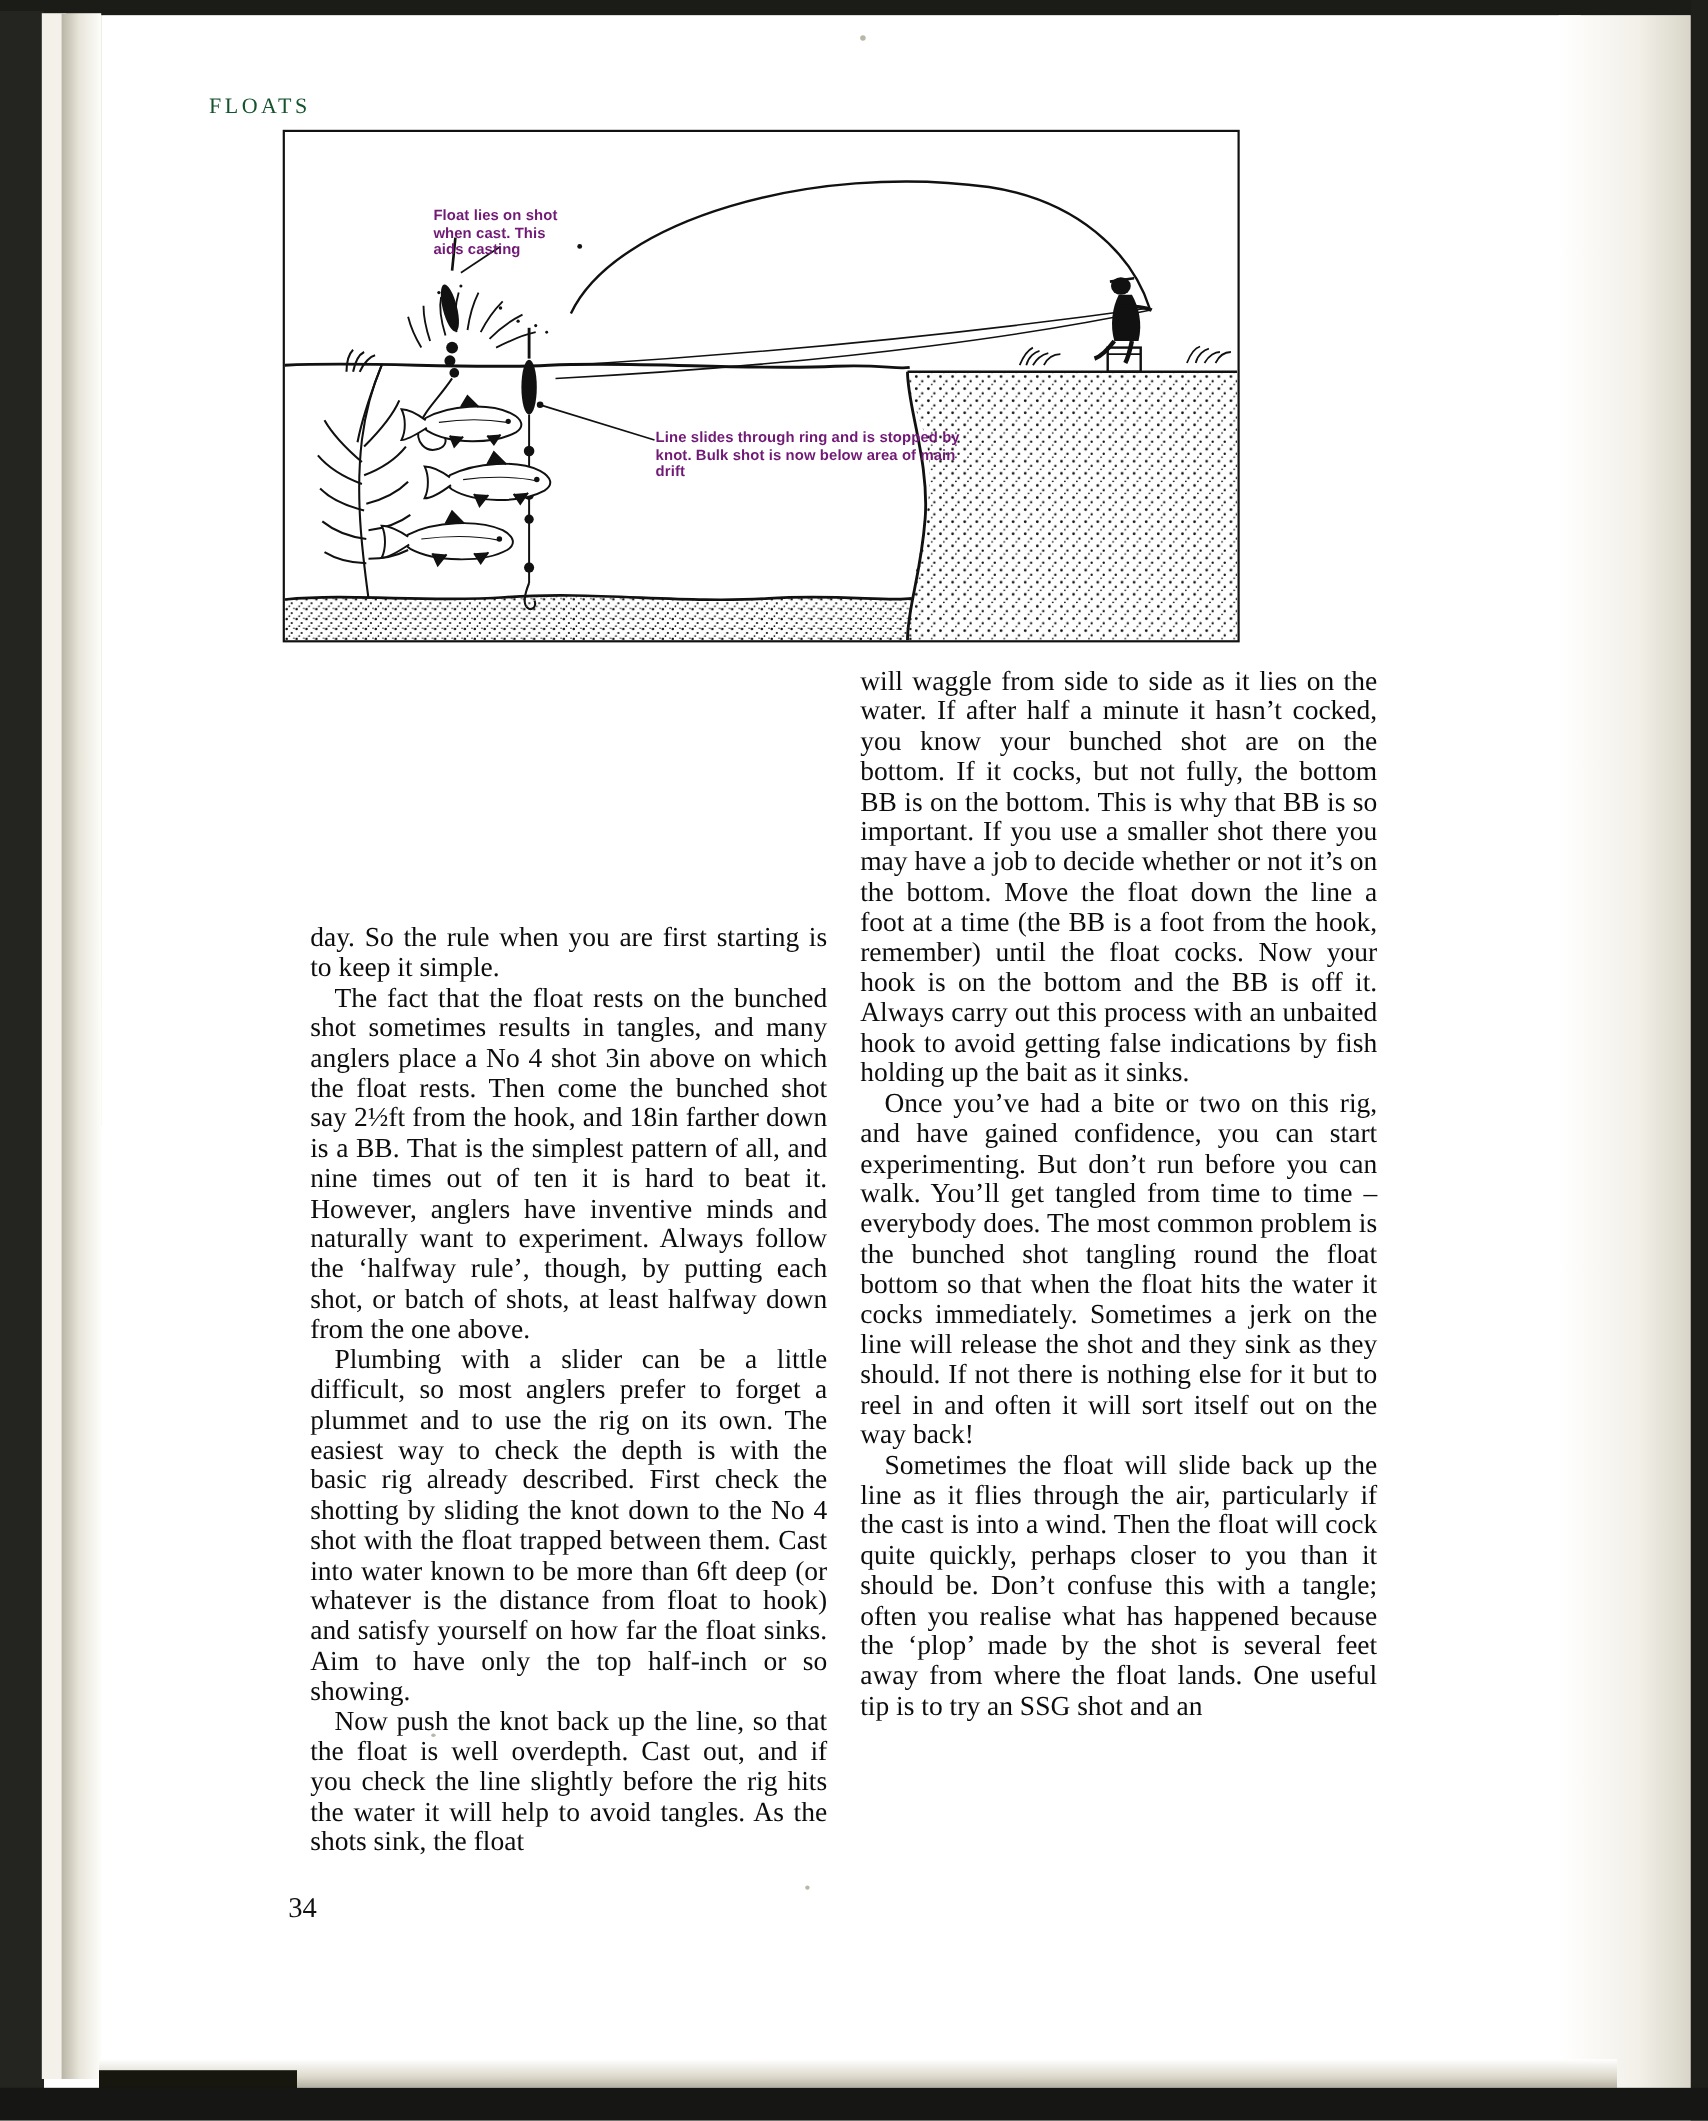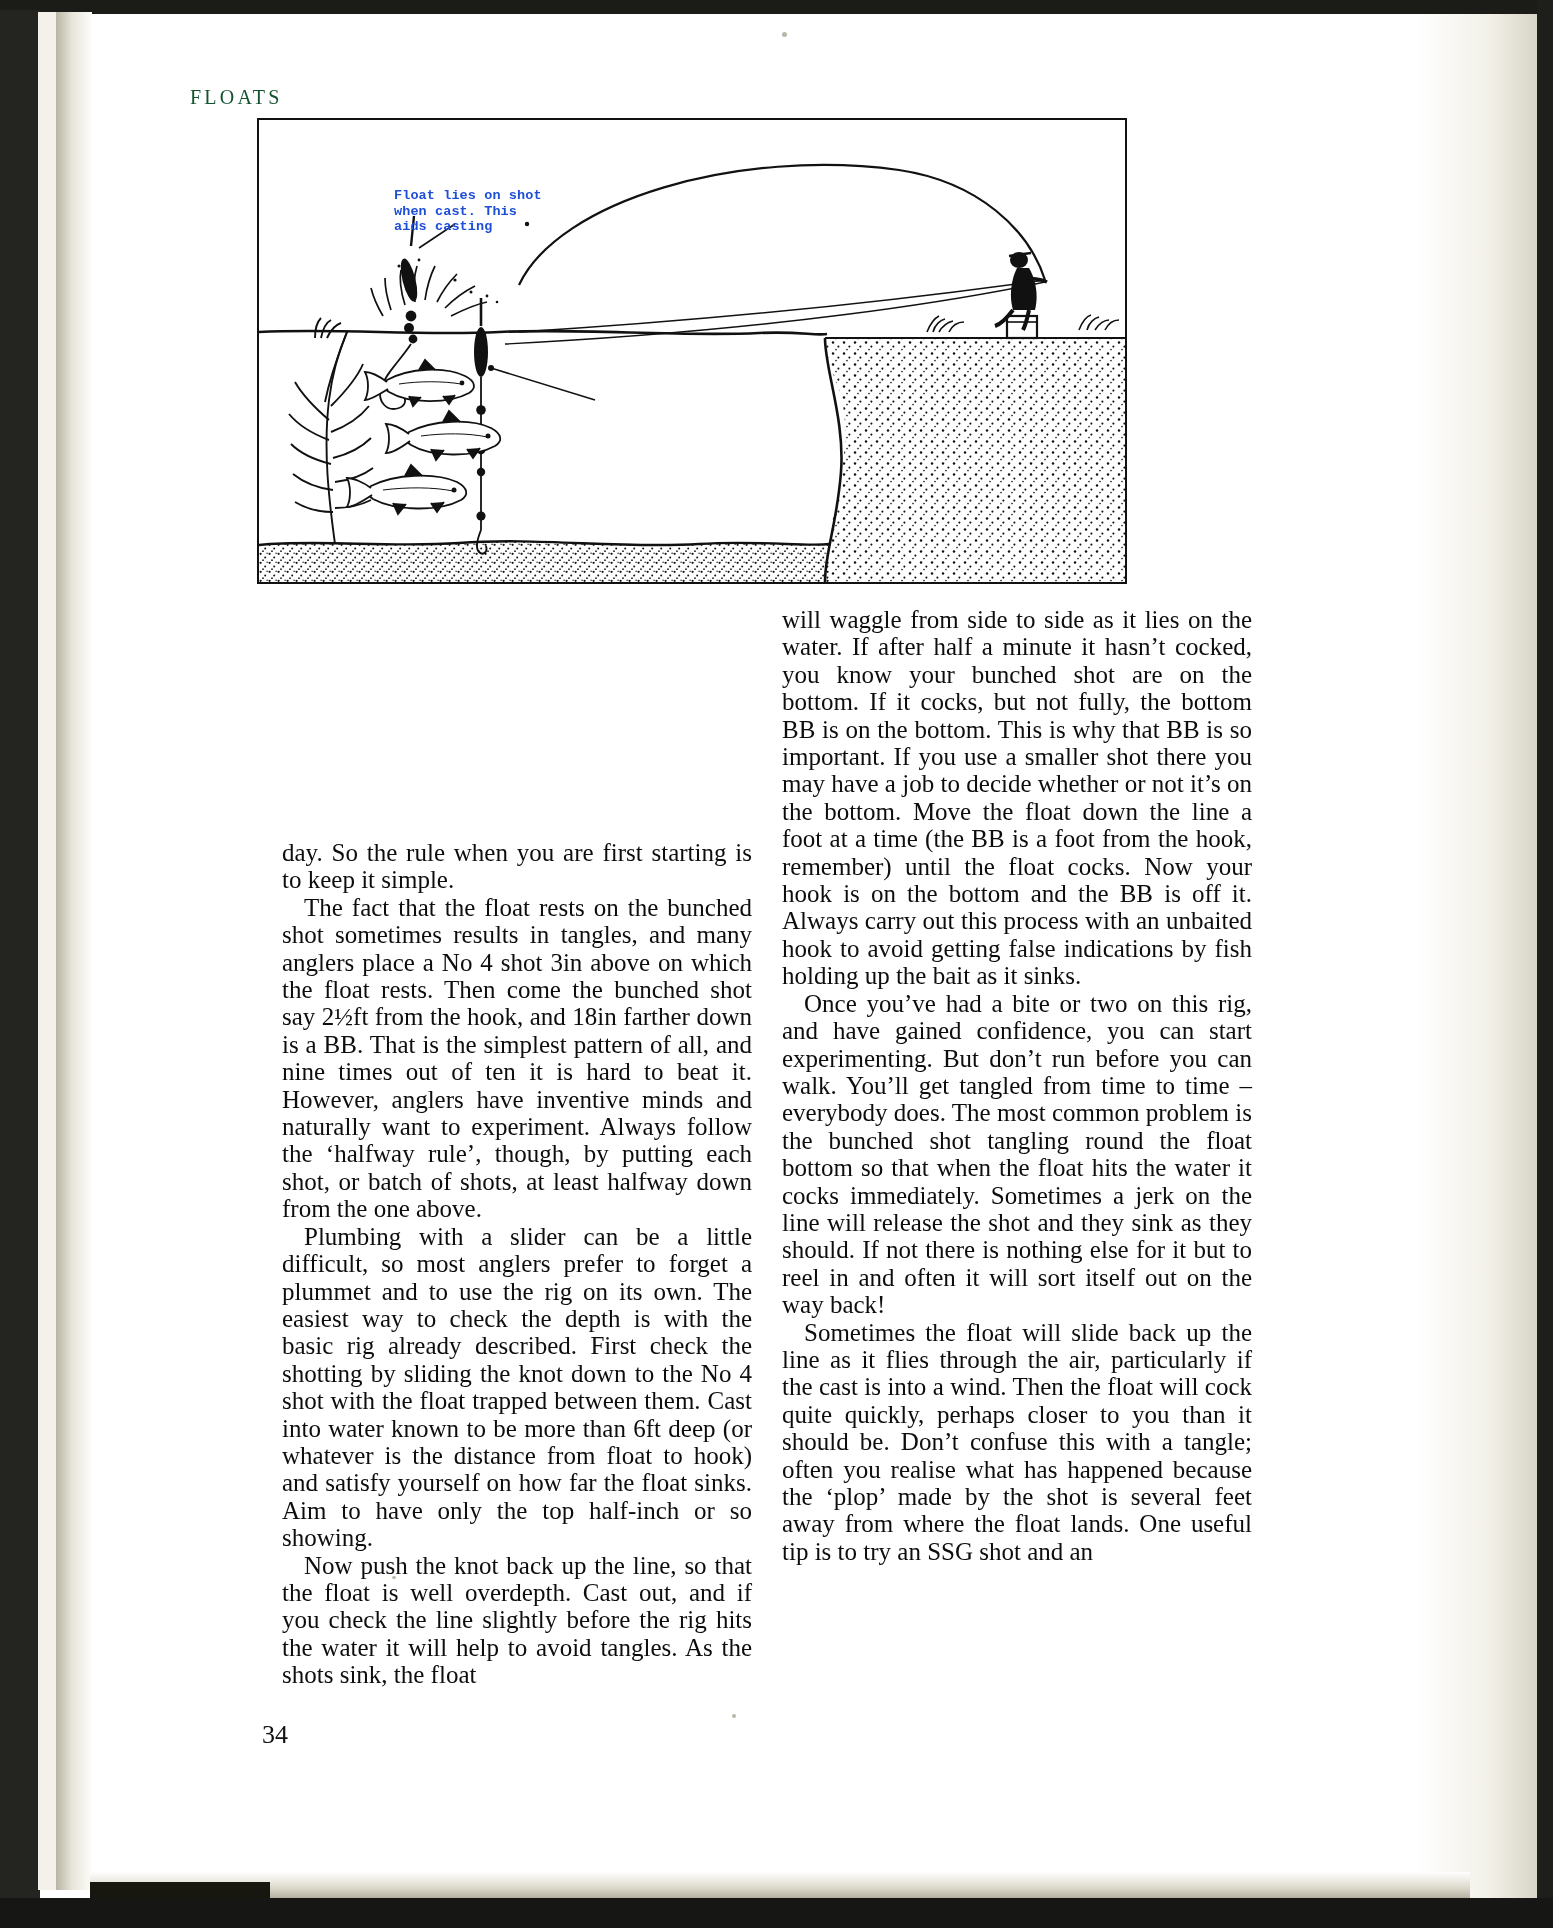--- a/index.html
+++ b/index.html
@@ -93,25 +93,25 @@
     width: 866px;
     height: 462px;
     border: 2px solid #111111;
     background: #ffffff;
     overflow: hidden;
   }
   .figure-svg { display: block; width: 100%; height: 100%; }
 
   .fig-label {
     position: absolute;
-    font-family: Liberation Mono, monospace;
+    font-family: Liberation Sans, sans-serif;
     font-weight: bold;
     font-size: 13.5px;
     line-height: 15.5px;
-    color: #1d4ed8;
+    color: #701a75;
     letter-spacing: .1px;
     white-space: pre-line;
   }
   .fig-label-a { left: 135px; top: 68px; }
   .fig-label-b { left: 337px; top: 270px; }
 
   
   .caption {
     position: absolute;
     left: 190px;
@@ -354,20 +354,23 @@
         </g>
 
         <path d="M 196 104 L 160 128" stroke="#111" stroke-width="1.6" fill="none"></path>
         <path d="M 336 280 L 232 248" stroke="#111" stroke-width="1.6" fill="none"></path>
         <circle cx="232" cy="248" r="3" fill="#111"></circle>
       </svg>
 
       <div class="fig-label fig-label-a">Float lies on shot
 when cast. This
 aids casting</div>
+      <div class="fig-label fig-label-b">Line slides through ring and is stopped by
+knot. Bulk shot is now below area of main
+drift</div>
     </div>
 
 
     <div class="col col-left">
       <p>day. So the rule when you are first starting is to keep it simple.</p>
       <p>The fact that the float rests on the bunched shot sometimes results in tangles, and many anglers place a No 4 shot 3in above on which the float rests. Then come the bunched shot say 2½ft from the hook, and 18in farther down is a BB. That is the simplest pattern of all, and nine times out of ten it is hard to beat it. However, anglers have inventive minds and naturally want to experiment. Always follow the ‘halfway rule’, though, by putting each shot, or batch of shots, at least halfway down from the one above.</p>
       <p>Plumbing with a slider can be a little difficult, so most anglers prefer to forget a plummet and to use the rig on its own. The easiest way to check the depth is with the basic rig already described. First check the shotting by sliding the knot down to the No 4 shot with the float trapped between them. Cast into water known to be more than 6ft deep (or whatever is the distance from float to hook) and satisfy yourself on how far the float sinks. Aim to have only the top half-inch or so showing.</p>
       <p>Now push the knot back up the line, so that the float is well overdepth. Cast out, and if you check the line slightly before the rig hits the water it will help to avoid tangles. As the shots sink, the float</p>
     </div>
 

